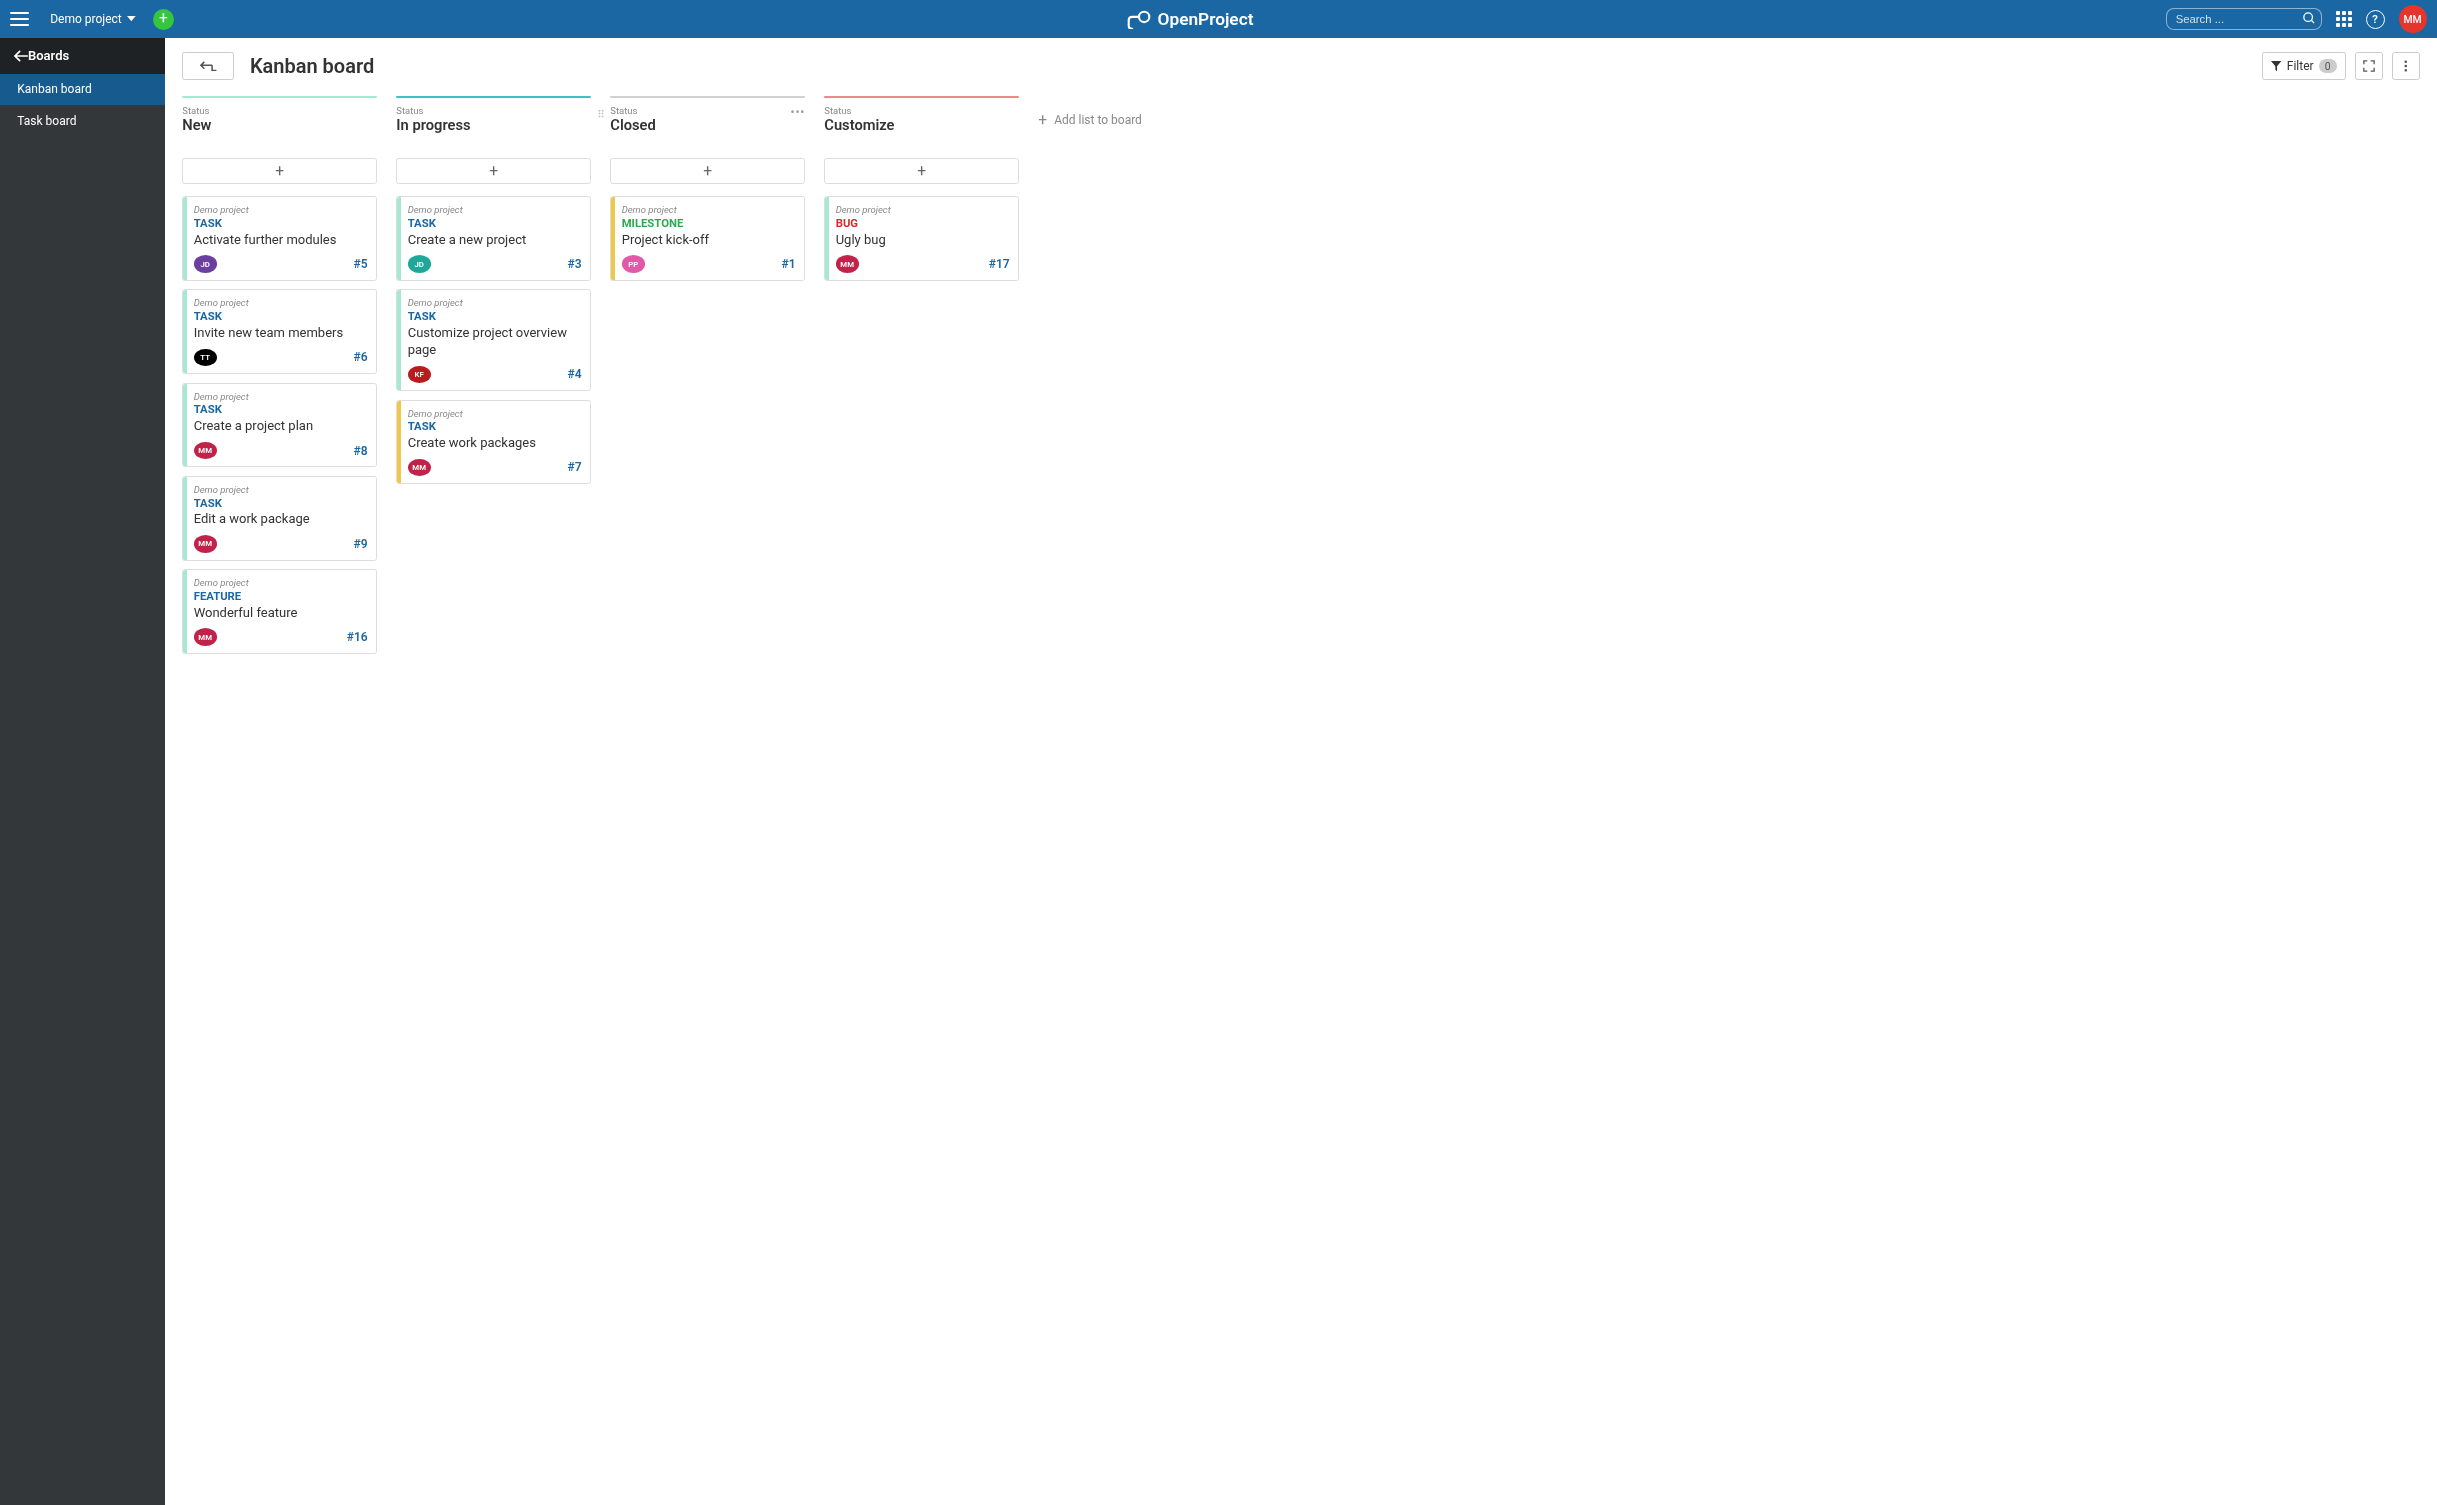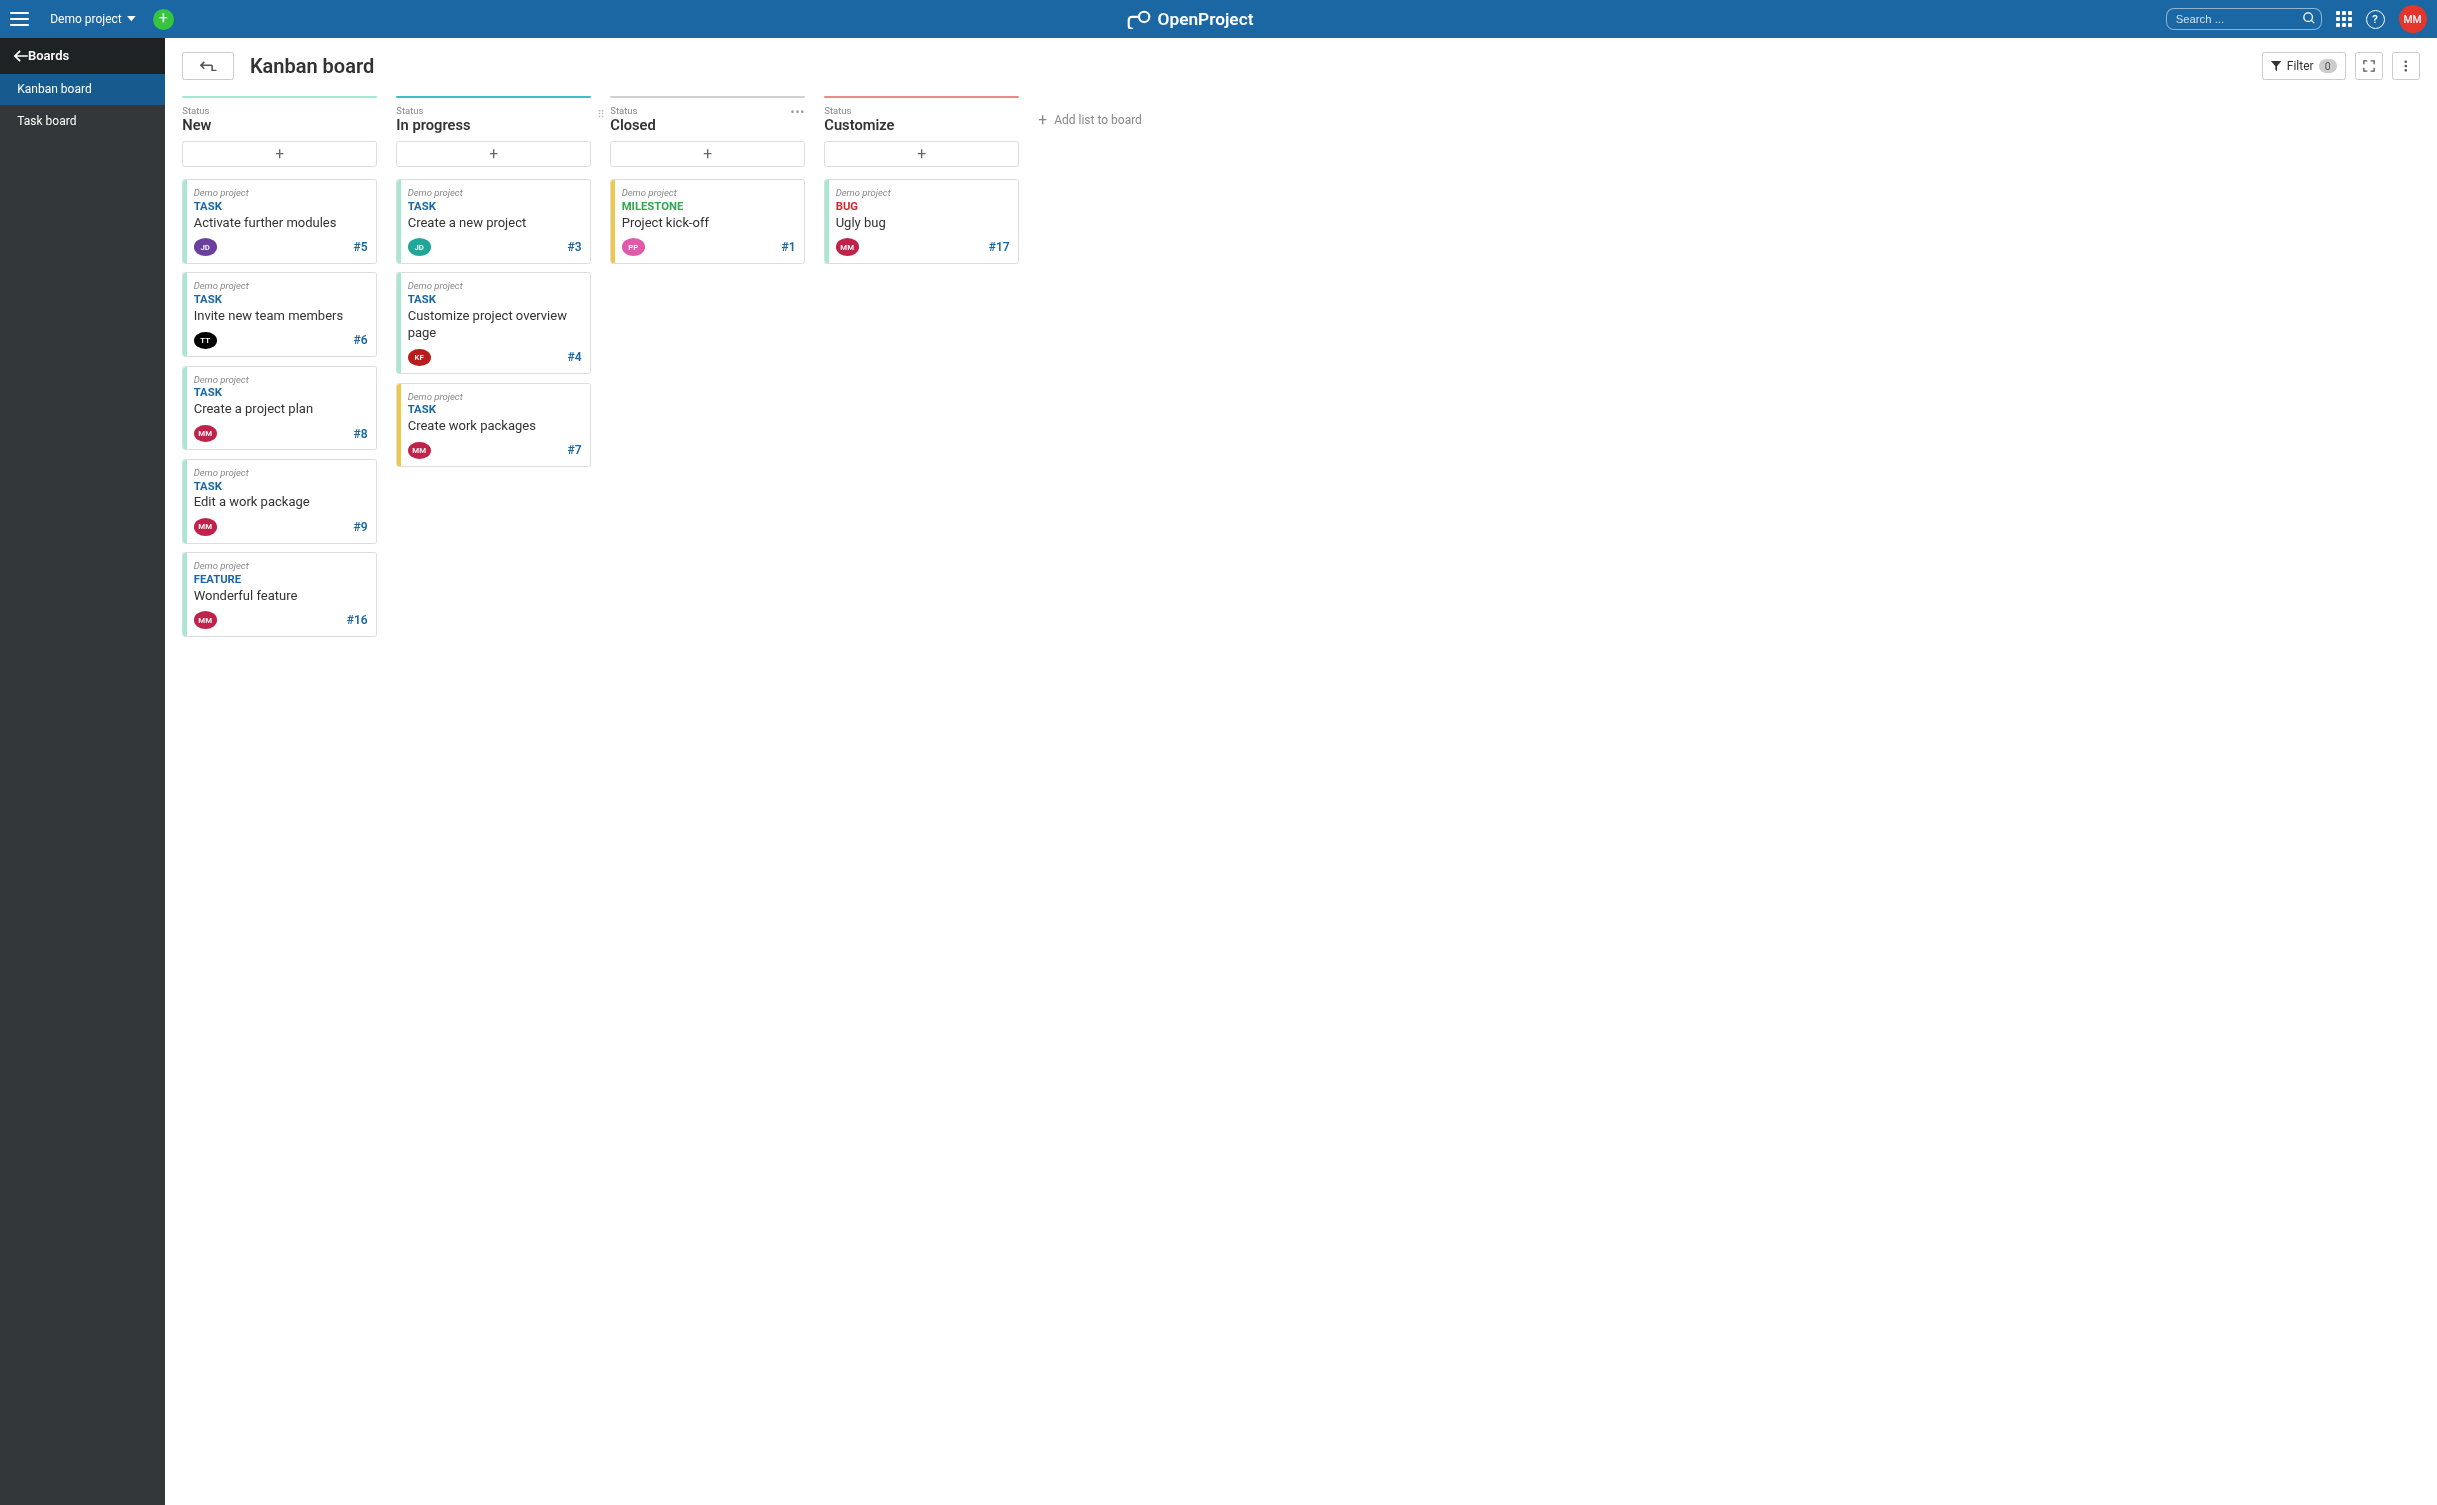--- a/index.html
+++ b/index.html
@@ -40,21 +40,21 @@
 .board-title { font-size: 20px; font-weight: 600; }
 .content-header-right { margin-left: auto; display: flex; align-items: center; gap: 8.7px; }
 .filter-btn { border: 0.9px solid #ccc; border-radius: 2.6px; padding: 5.2px 8.7px; display: flex; align-items: center; gap: 5.2px; cursor: pointer; background: #fff; font-size: 12px; }
 .filter-count { background: #ccc; border-radius: 7.8px; padding: 0.9px 6px; font-size: 10.4px; color: #555; }
 .icon-btn { border: 0.9px solid #ccc; border-radius: 2.6px; width: 28px; height: 28px; display: flex; align-items: center; justify-content: center; cursor: pointer; background: #fff; }
 
 
 .board { display: flex; gap: 19px; align-items: flex-start; }
 .column { width: 195px; flex-shrink: 0; }
 .col-bar { height: 2.6px; border-radius: 1.7px; margin-bottom: 7px; }
-.col-header { margin-bottom: 7px; position: relative; }
+.col-header { margin-bottom: 24px; position: relative; }
 .col-status-label { font-size: 9.5px; color: #888; }
 .col-title { font-size: 14.7px; font-weight: 600; color: #333; }
 .col-actions { position: absolute; right: 0; top: 0; color: #999; font-size: 12px; letter-spacing: 0.9px; }
 .col-drag { position: absolute; left: -13px; top: 7px; color: #bbb; font-size: 10.4px; line-height: 5.2px; }
 .add-card-btn { border: 0.9px solid #ddd; border-radius: 2.6px; height: 26px; display: flex; align-items: center; justify-content: center; cursor: pointer; background: #fff; margin-bottom: 12px; color: #666; font-size: 15.6px; }
 .card { border: 0.9px solid #ddd; border-radius: 2.6px; padding: 7px 8.7px 7px 10.4px; margin-bottom: 8.7px; background: #fff; cursor: pointer; position: relative; }
 .card-stripe { position: absolute; left: 0; top: 0; bottom: 0; width: 3.5px; border-radius: 2.6px 0 0 2.6px; }
 .card-project { font-size: 9.5px; font-style: italic; color: #888; margin-bottom: 1.7px; }
 .card-type { font-size: 11.3px; font-weight: 700; margin-bottom: 1.7px; }
 .card-title { font-size: 13px; color: #333; margin-bottom: 7px; line-height: 1.3; }

